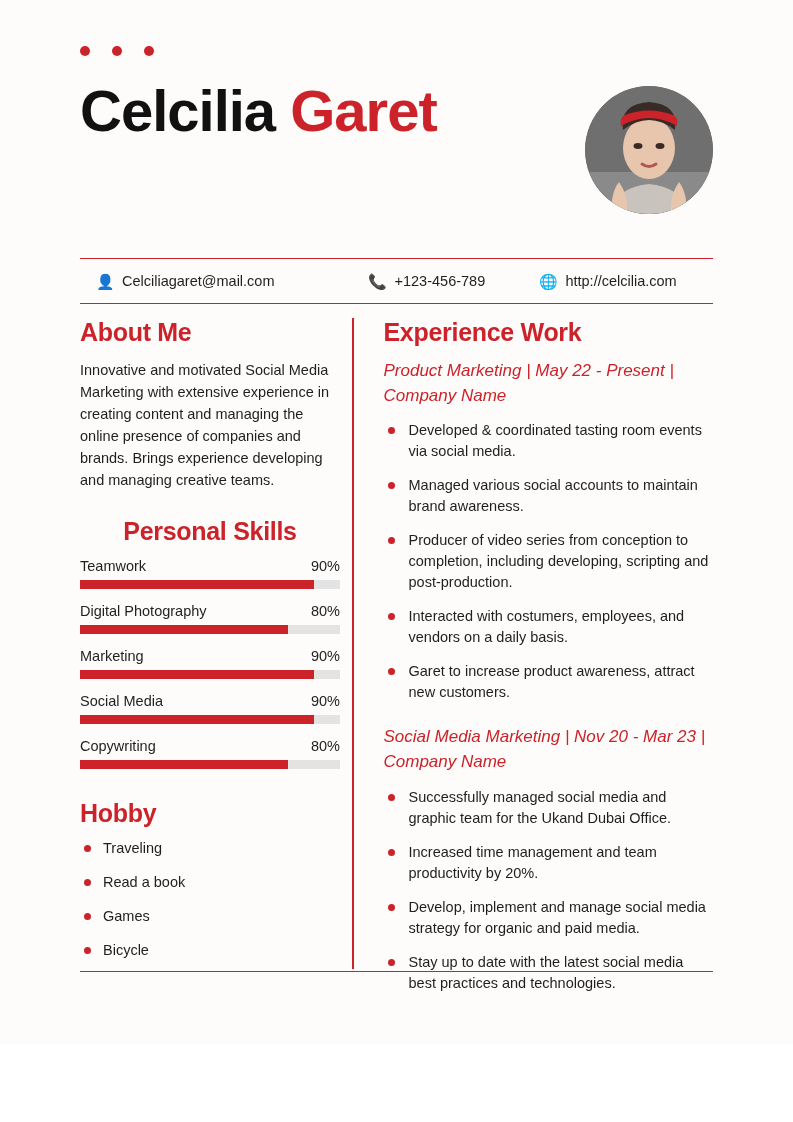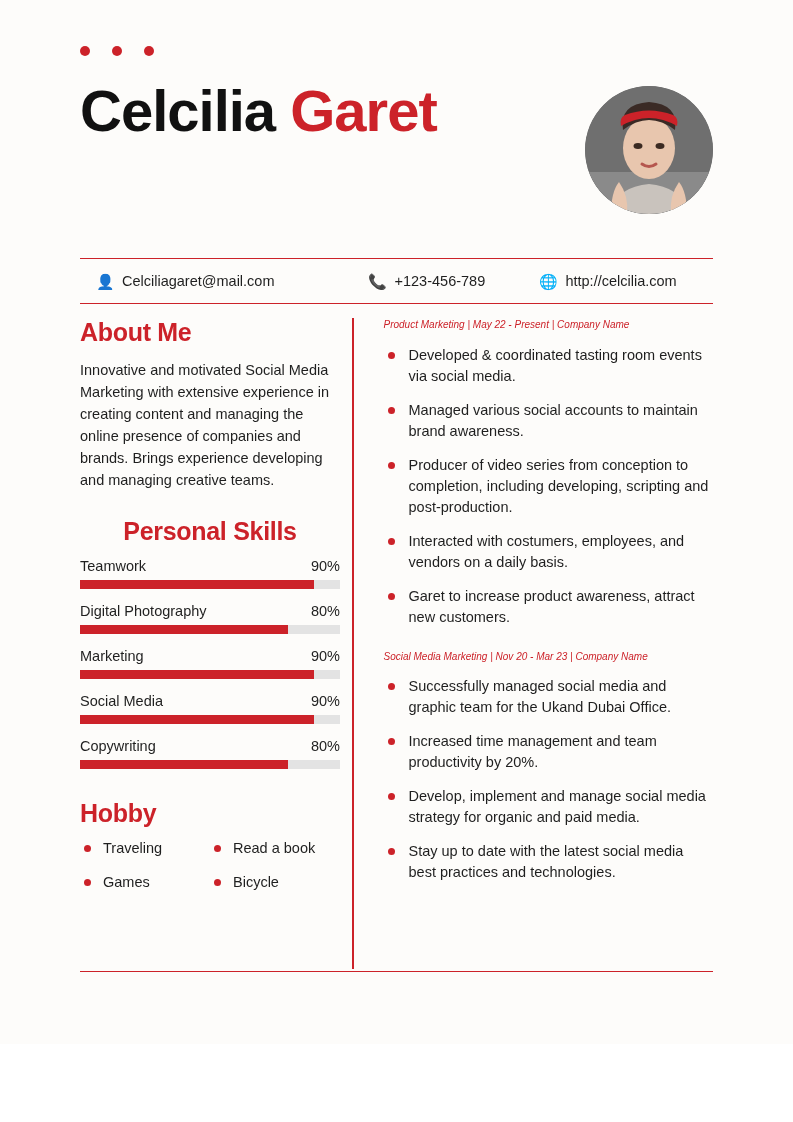--- a/index.html
+++ b/index.html
@@ -153,20 +153,21 @@
     position: absolute;
     left: 0; top: 0; bottom: 0;
     background: #cc2229;
   }
 
   .hobby { margin-top: 30px; }
   .hobby-grid {
     display: flex;
     flex-wrap: wrap;
     margin-top: 10px;
+    flex-direction: column;
   }
   .hobby-item {
     width: 50%;
     display: flex;
     align-items: center;
     gap: 12px;
     font-size: 14.5px;
     color: #1f1f1f;
     margin-bottom: 18px;
     padding-left: 4px;
@@ -176,21 +177,21 @@
     height: 7px;
     border-radius: 50%;
     background: #cc2229;
     flex: 0 0 auto;
   }
 
   
   .job-title {
     color: #cc2229;
     font-style: italic;
-    font-size: 10px;
+    font-size: 17px;
     line-height: 1.45;
     margin: 0 0 12px 0;
     font-weight: 500;
   }
   .job + .job { margin-top: 22px; }
   .duties { list-style: none; margin: 0; padding: 0; }
   .duty {
     display: flex;
     gap: 14px;
     margin-bottom: 13px;
@@ -349,20 +350,21 @@
             <span>Bicycle</span>
           </div>
         </div>
       </div>
 
     </div>
 
     <div class="divider"></div>
 
     <div class="col-right">
+      <h2 class="sec-title">Experience Work</h2>
 
       <div class="job">
         <div class="job-title">Product Marketing | May 22 - Present | Company Name</div>
         <ul class="duties">
           <li class="duty">
             <span class="bullet"></span>
             <span class="duty-text">Developed &amp; coordinated tasting room events via social media.</span>
           </li>
           <li class="duty">
             <span class="bullet"></span>

